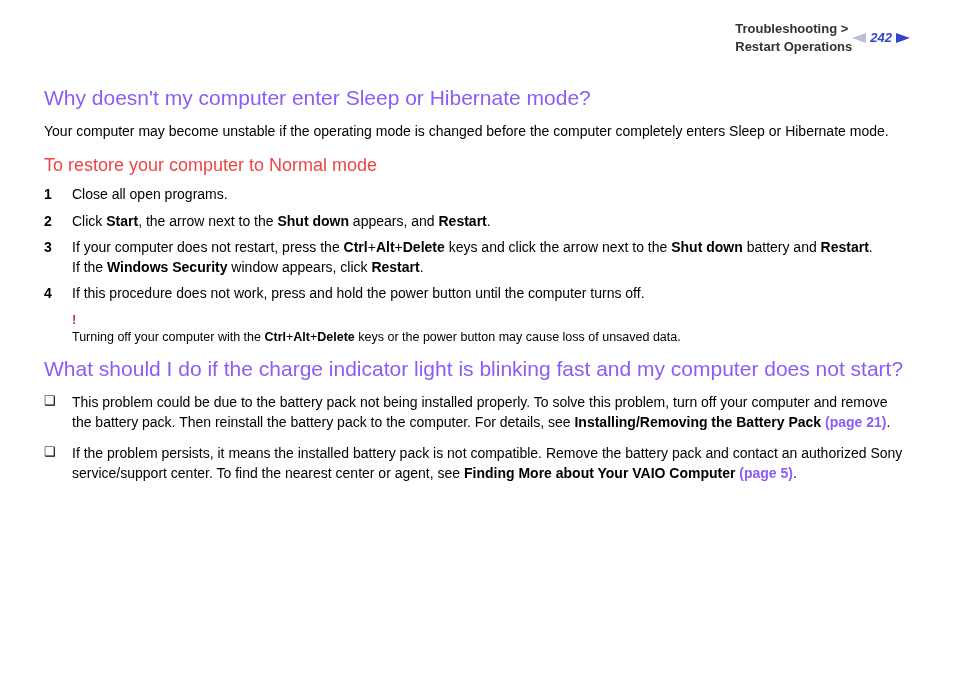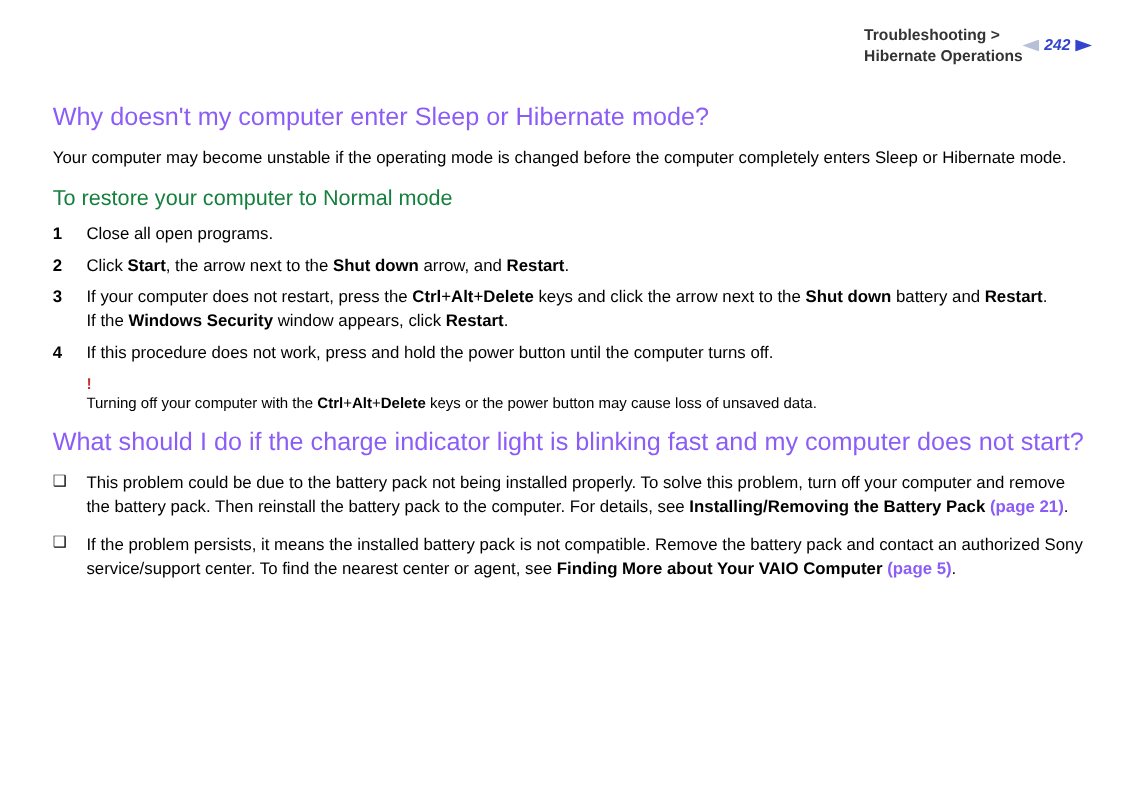--- a/index.html
+++ b/index.html
@@ -50,21 +50,21 @@
     font-size: 21px;
     margin: 10px 0 10px 0;
     line-height: 1.3;
   }
   p.body {
     font-size: 14px;
     line-height: 1.4;
     margin: 0 0 14px 0;
   }
   h3.gray {
-    color: #15803d;
+    color: #ef4444;
     font-weight: normal;
     font-size: 18px;
     margin: 6px 0 8px 0;
   }
   .steps {
     list-style: none;
     padding: 0;
     margin: 0 0 8px 0;
   }
   .steps li {
@@ -117,21 +117,21 @@
   b { font-weight: bold; }
 </style>
 </head>
 <body>
 
 <div class="page">
 
   <div class="header">
     <div class="breadcrumb">
       <span>Troubleshooting &gt;</span><br>
-      <span>Hibernate Operations</span>
+      <span>Restart Operations</span>
     </div>
     <div class="pagenum-wrap">
       <span class="arrow-left">
         <svg width="14" height="10">
             <polygon points="14,0 14,10 0,5" fill="#b8c0d8"></polygon>
           </svg>
       </span>
       <span class="pagenum">242</span>
       <span class="arrow-right">
         <svg width="14" height="10">
@@ -146,21 +146,21 @@
   <h3 class="gray">To restore your computer to Normal mode</h3>
 
   <ol class="steps">
     <li>
       <span class="num">1</span>
       <span class="txt">Close all open programs.</span>
     </li>
     <li>
       <span class="num">2</span>
       <span class="txt">
-        <span>Click </span><b>Start</b><span>, the arrow next to the </span><b>Shut down</b><span> arrow, and </span><b>Restart</b><span>.</span>
+        <span>Click </span><b>Start</b><span>, the arrow next to the </span><b>Shut down</b><span> appears, and </span><b>Restart</b><span>.</span>
       </span>
     </li>
     <li>
       <span class="num">3</span>
       <span class="txt">
         <span>If your computer does not restart, press the </span><b>Ctrl</b><span>+</span><b>Alt</b><span>+</span><b>Delete</b><span> keys and click the arrow next to the </span><b>Shut down</b><span> battery and </span><b>Restart</b><span>.</span><br>
         <span>If the </span><b>Windows Security</b><span> window appears, click </span><b>Restart</b><span>.</span>
       </span>
     </li>
     <li>

